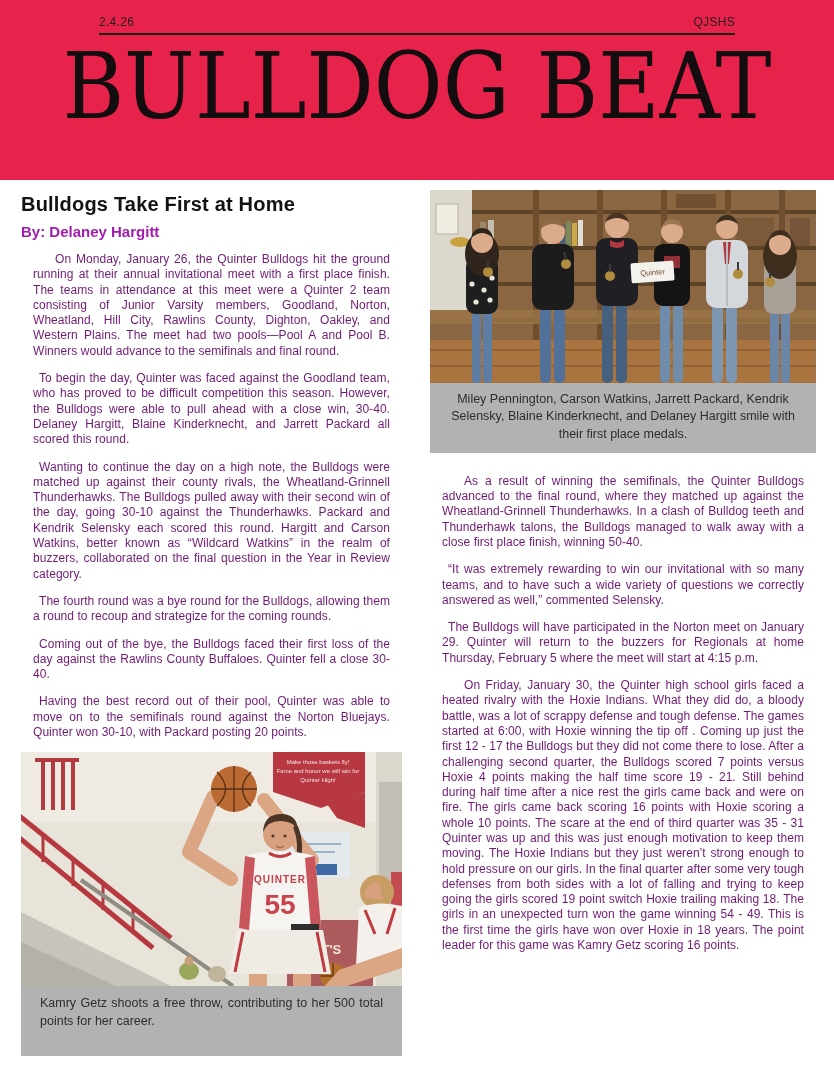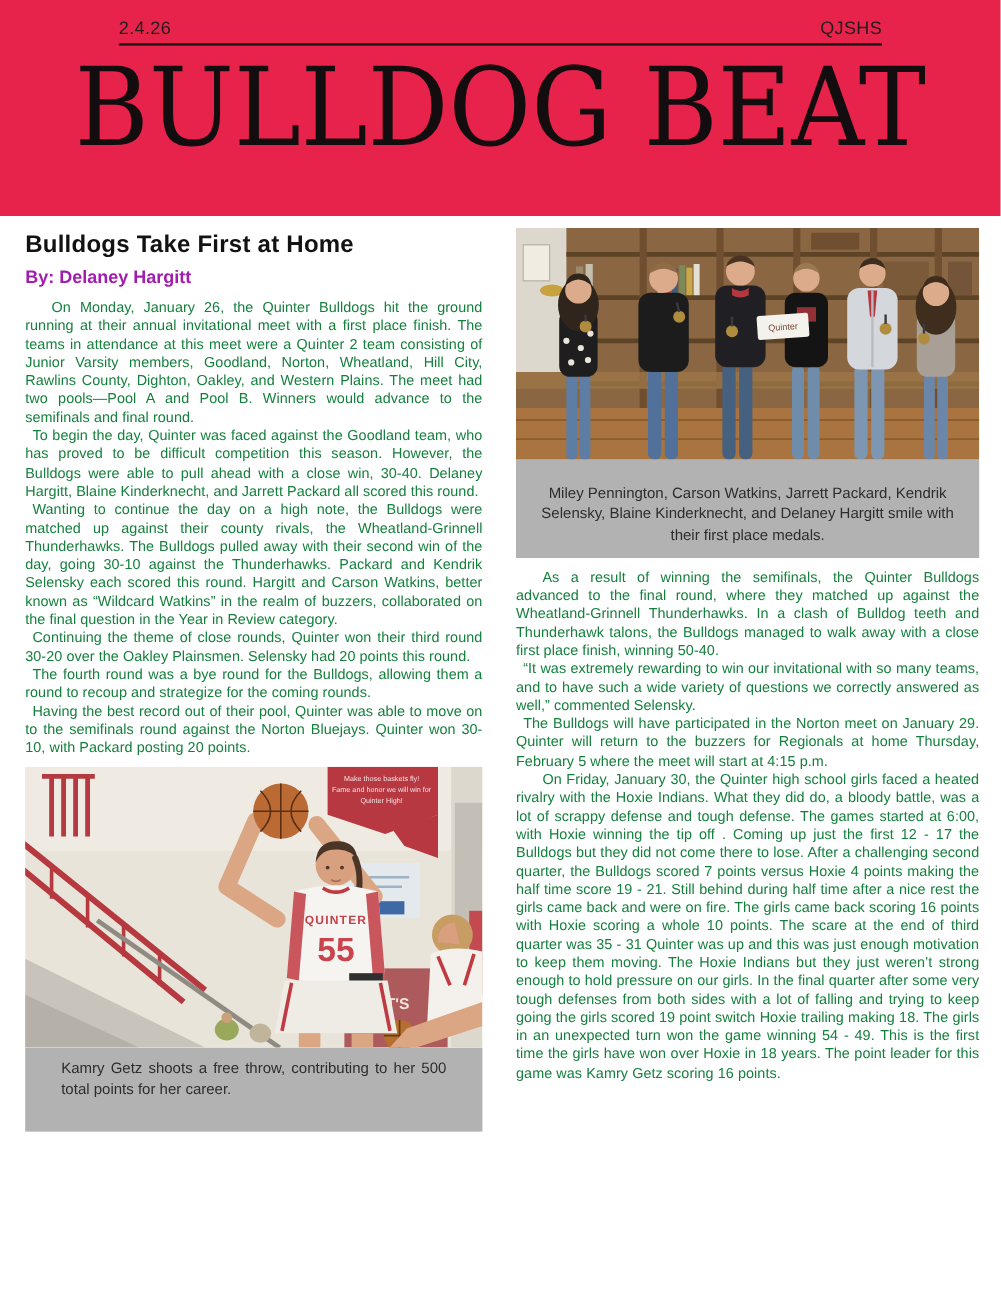--- a/index.html
+++ b/index.html
@@ -1,45 +1,45 @@
 <!DOCTYPE html>
 <html style="--masthead-red: #e8234b; --caption-gray: #b2b2b2; --body-text: #3a3a3a; --heading-text: #121212;"><head>
 <meta charset="utf-8">
 <style>
   html,body{margin:0;padding:0;background:#ffffff;}
   .page{position:relative;width:834px;height:1080px;overflow:hidden;background:#fff;
         font-family:"Liberation Sans",sans-serif;}
   
   .masthead{height:180px;background:var(--masthead-red,#e8234b);}
   .mast-top{display:flex;justify-content:space-between;align-items:flex-end;
-            padding:15px 99px 0;font-size:15px;color:#241b1d;font-weight:500;letter-spacing:.3px;}
+            padding:15px 99px 0;font-size:12px;color:#241b1d;font-weight:500;letter-spacing:.3px;}
   .mast-rule{border-top:2px solid #1d1214;margin:4px 99px 0;}
   .mast-title{margin:4px 0 0;text-align:center;font-family:"DejaVu Serif","Liberation Serif",serif;
               font-weight:normal;font-size:84px;line-height:1.05;color:#140d0f;
               transform:scaleY(1.08);transform-origin:top center;white-space:nowrap;}
   
   .columns{display:flex;gap:28px;padding:10px 18px 0 21px;}
   .col-left{width:381px;flex:0 0 381px;}
   .col-right{width:386px;flex:0 0 386px;}
   .article-title{font-size:20px;font-weight:700;color:#121212;margin:2px 0 0;letter-spacing:.2px;line-height:1.25;}
   .article-title.second{font-size:23px;line-height:1.45;margin-top:12px;}
   .byline{font-size:15px;font-weight:700;color:#a21caf;margin:6px 0 9px;}
   .body-text{margin:0;}
-  .para{font-size:12px;line-height:15.3px;color:#15803d;text-align:justify;margin:0;
+  .para{font-size:12px;line-height:15.3px;color:#701a75;text-align:justify;margin:12px;
         text-indent:6px;letter-spacing:.05px;}
   .para-first{text-indent:22px;}
   
   figure{margin:0;}
   .figure-bball{margin-top:8px;width:381px;}
   .figure-quiz{margin-top:0;width:386px;}
   .photo{display:block;line-height:0;}
   .photo svg{display:block;filter:blur(.3px);}
   figcaption{background:var(--caption-gray,#b2b2b2);font-size:12.5px;line-height:1.38;color:#2d2d2d;}
-  .cap-left{padding:9px 30px 26px;text-align:justify;}
-  .cap-center{padding:20px 12px 10px;text-align:center;}
+  .cap-left{padding:9px 19px 26px;text-align:justify;}
+  .cap-center{padding:8px 12px 10px;text-align:center;}
   .gap-after-photo{height:9px;}
 </style>
 </head>
 <body>
 
 <div class="page">
 
   <header class="masthead">
     <div class="mast-top">
       <span>2.4.26</span>
@@ -51,22 +51,22 @@
 
   <main class="columns">
 
     <section class="col-left">
       <h2 class="article-title">Bulldogs Take First at Home</h2>
       <div class="byline">By: Delaney Hargitt</div>
       <div class="body-text">
           <p class="para para-first">On Monday, January 26, the Quinter Bulldogs hit the ground running at their annual invitational meet with a first place finish. The teams in attendance at this meet were a Quinter 2 team consisting of Junior Varsity members, Goodland, Norton, Wheatland, Hill City, Rawlins County, Dighton, Oakley, and Western Plains. The meet had two pools—Pool A and Pool B. Winners would advance to the semifinals and final round.</p>
           <p class="para">To begin the day, Quinter was faced against the Goodland team, who has proved to be difficult competition this season. However, the Bulldogs were able to pull ahead with a close win, 30-40. Delaney Hargitt, Blaine Kinderknecht, and Jarrett Packard all scored this round.</p>
           <p class="para">Wanting to continue the day on a high note, the Bulldogs were matched up against their county rivals, the Wheatland-Grinnell Thunderhawks. The Bulldogs pulled away with their second win of the day, going 30-10 against the Thunderhawks. Packard and Kendrik Selensky each scored this round. Hargitt and Carson Watkins, better known as “Wildcard Watkins” in the realm of buzzers, collaborated on the final question in the Year in Review category.</p>
-          <p class="para">Continuing the theme of close rounds, Quinter won their third round 30-20 over the Oakley Plainsmen. Selensky had 20 points this round.</p>
           <p class="para">The fourth round was a bye round for the Bulldogs, allowing them a round to recoup and strategize for the coming rounds.</p>
+          <p class="para">Coming out of the bye, the Bulldogs faced their first loss of the day against the Rawlins County Buffaloes. Quinter fell a close 30-40.</p>
           <p class="para">Having the best record out of their pool, Quinter was able to move on to the semifinals round against the Norton Bluejays. Quinter won 30-10, with Packard posting 20 points.</p>
         </div>
 
       <figure class="figure-bball">
         <div class="photo">
           <svg width="381" height="234" viewBox="0 0 381 234" xmlns="http://www.w3.org/2000/svg">
 
             <rect x="0" y="0" width="381" height="234" fill="#e9e4da"></rect>
             <rect x="0" y="0" width="381" height="70" fill="#efebe2"></rect>
             <rect x="355" y="0" width="26" height="234" fill="#ddd8ce"></rect>

